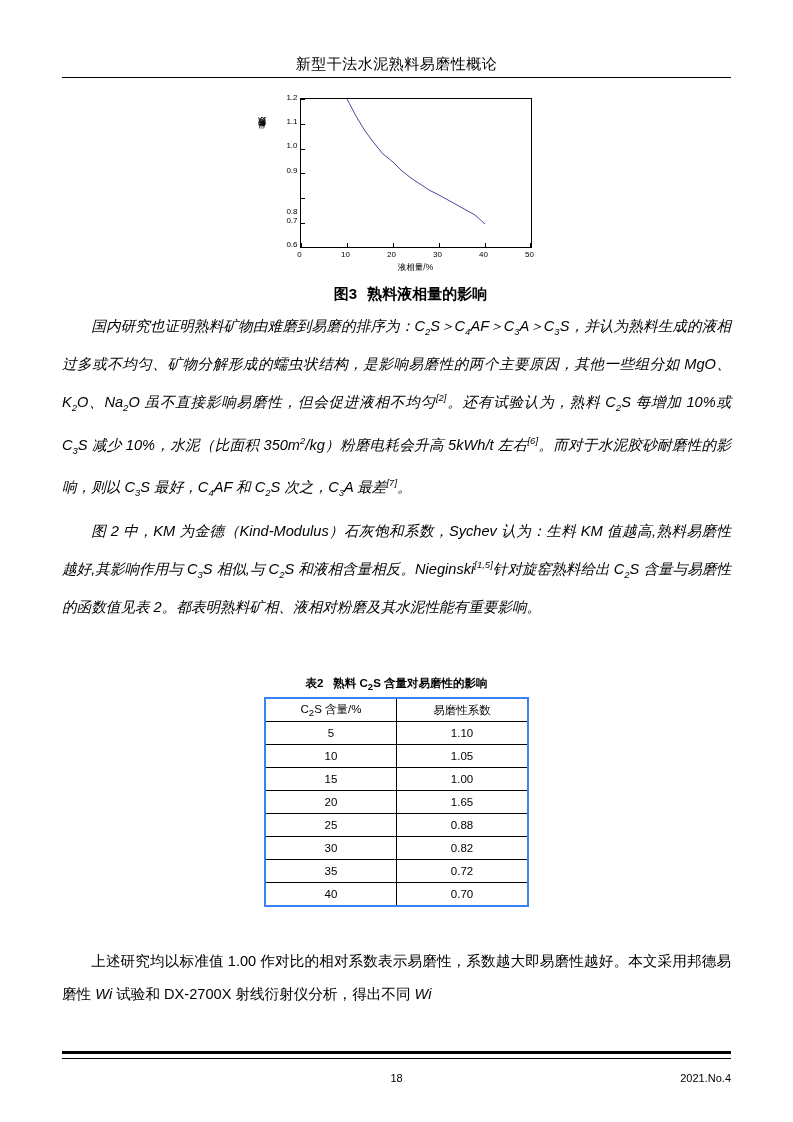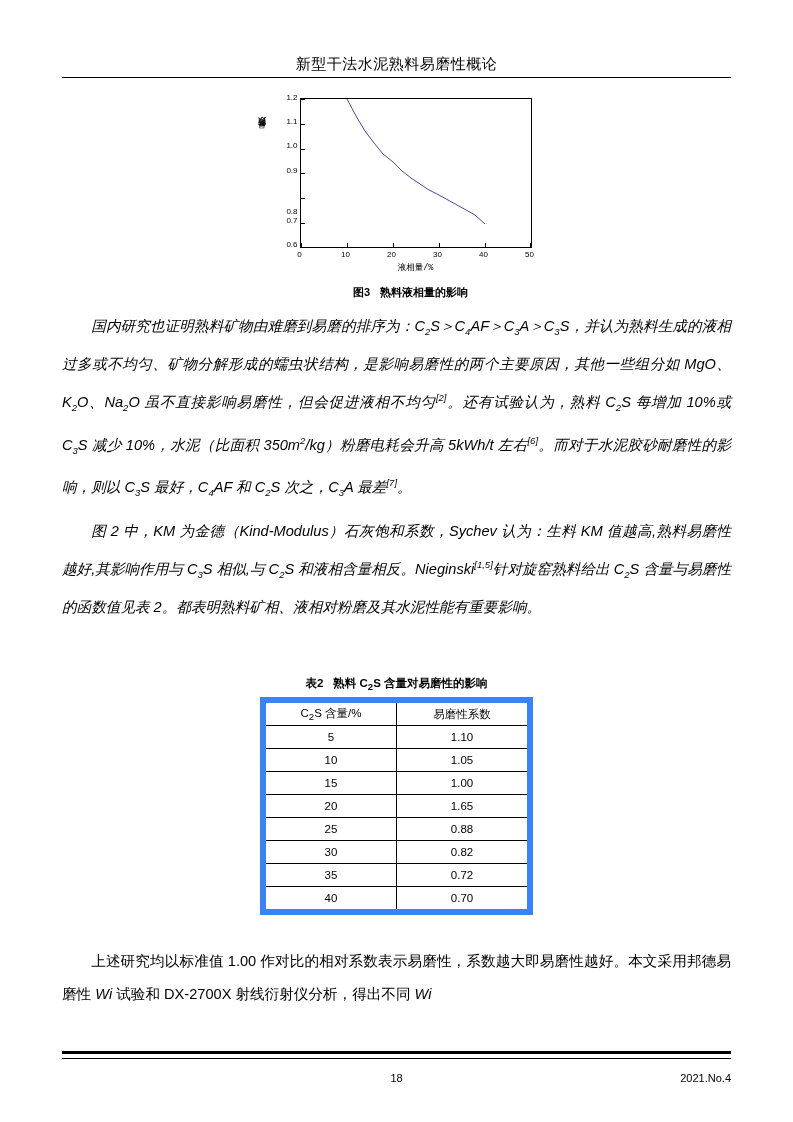--- a/index.html
+++ b/index.html
@@ -123,39 +123,38 @@
     font-size: 8px;
     line-height: 8px;
   }
   .xlabel {
     position: absolute;
     top: 172px;
     left: 48px;
     width: 232px;
     text-align: center;
     font-size: 8.5px;
-    font-family: Liberation Mono, monospace;
   }
   .tickmark-x {
     position: absolute;
     bottom: 0;
     width: 1px;
     height: 4px;
     background: #000;
   }
   .tickmark-y {
     position: absolute;
     left: 0;
     height: 1px;
     width: 4px;
     background: #000;
   }
   .fig-caption {
     margin-top: 6px;
-    font-size: 11px;
+    font-size: 15px;
     font-weight: bold;
     padding-left: 28px;
   }
   .fig-caption .lbl { margin-right: 10px; }
 
   
   .body {
     position: absolute;
     top: 310px;
     left: 62px;
@@ -182,21 +181,21 @@
   .tbl-caption {
     font-size: 11.5px;
     font-weight: bold;
     margin-bottom: 5px;
   }
   .tbl-caption .lbl { margin-right: 10px; }
   table.data {
     border-collapse: collapse;
     margin: 0 auto;
     font-size: 11.5px;
-    border: 6px solid #3b82f6;
+    border: 2px solid #3b82f6;
   }
   table.data th, table.data td {
     border: 1px solid #000;
     width: 130px;
     height: 22px;
     text-align: center;
     font-weight: normal;
     padding: 0;
   }
   table.data th { font-size: 11.5px; }

